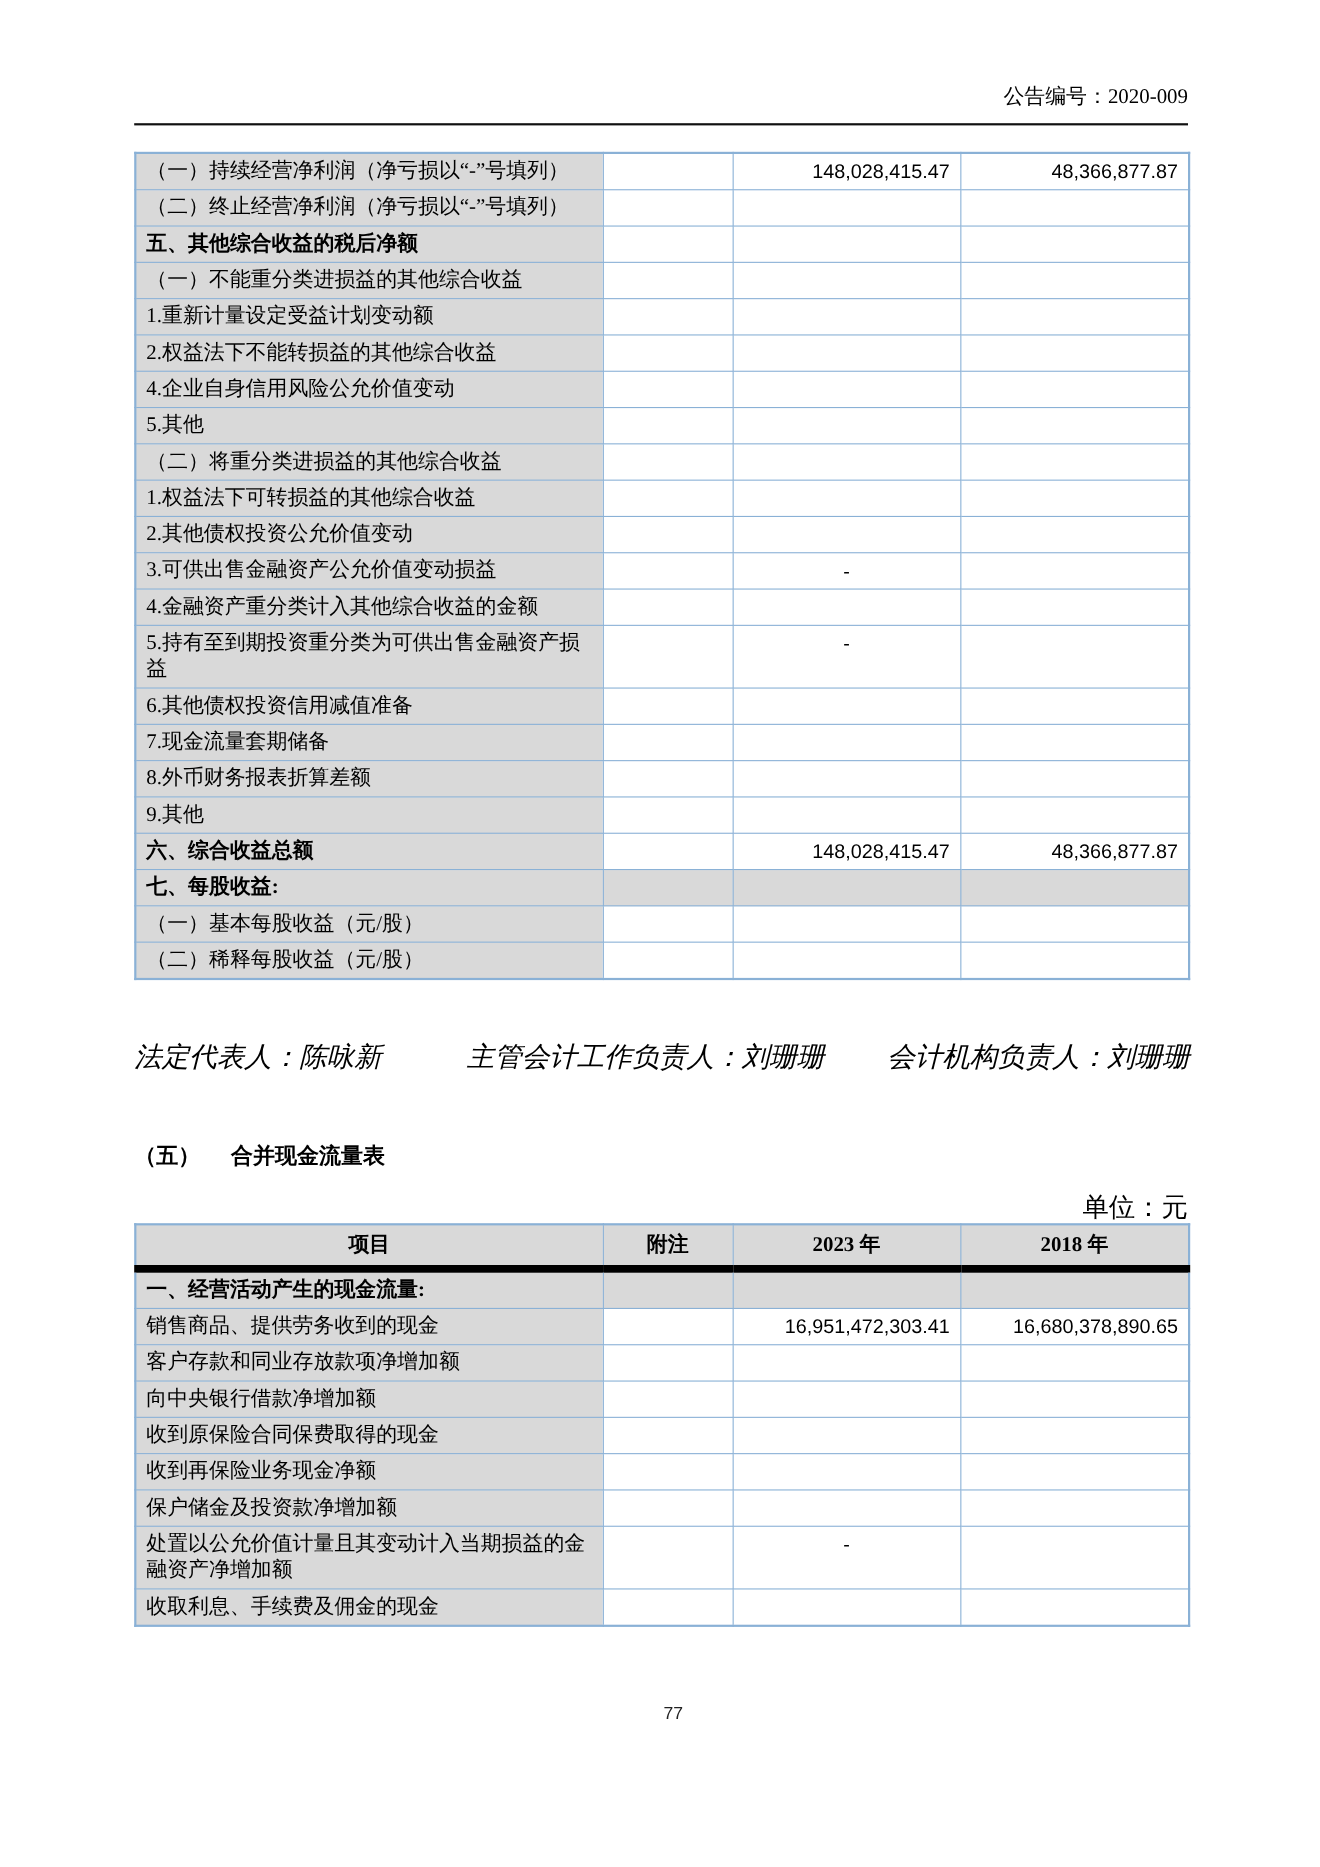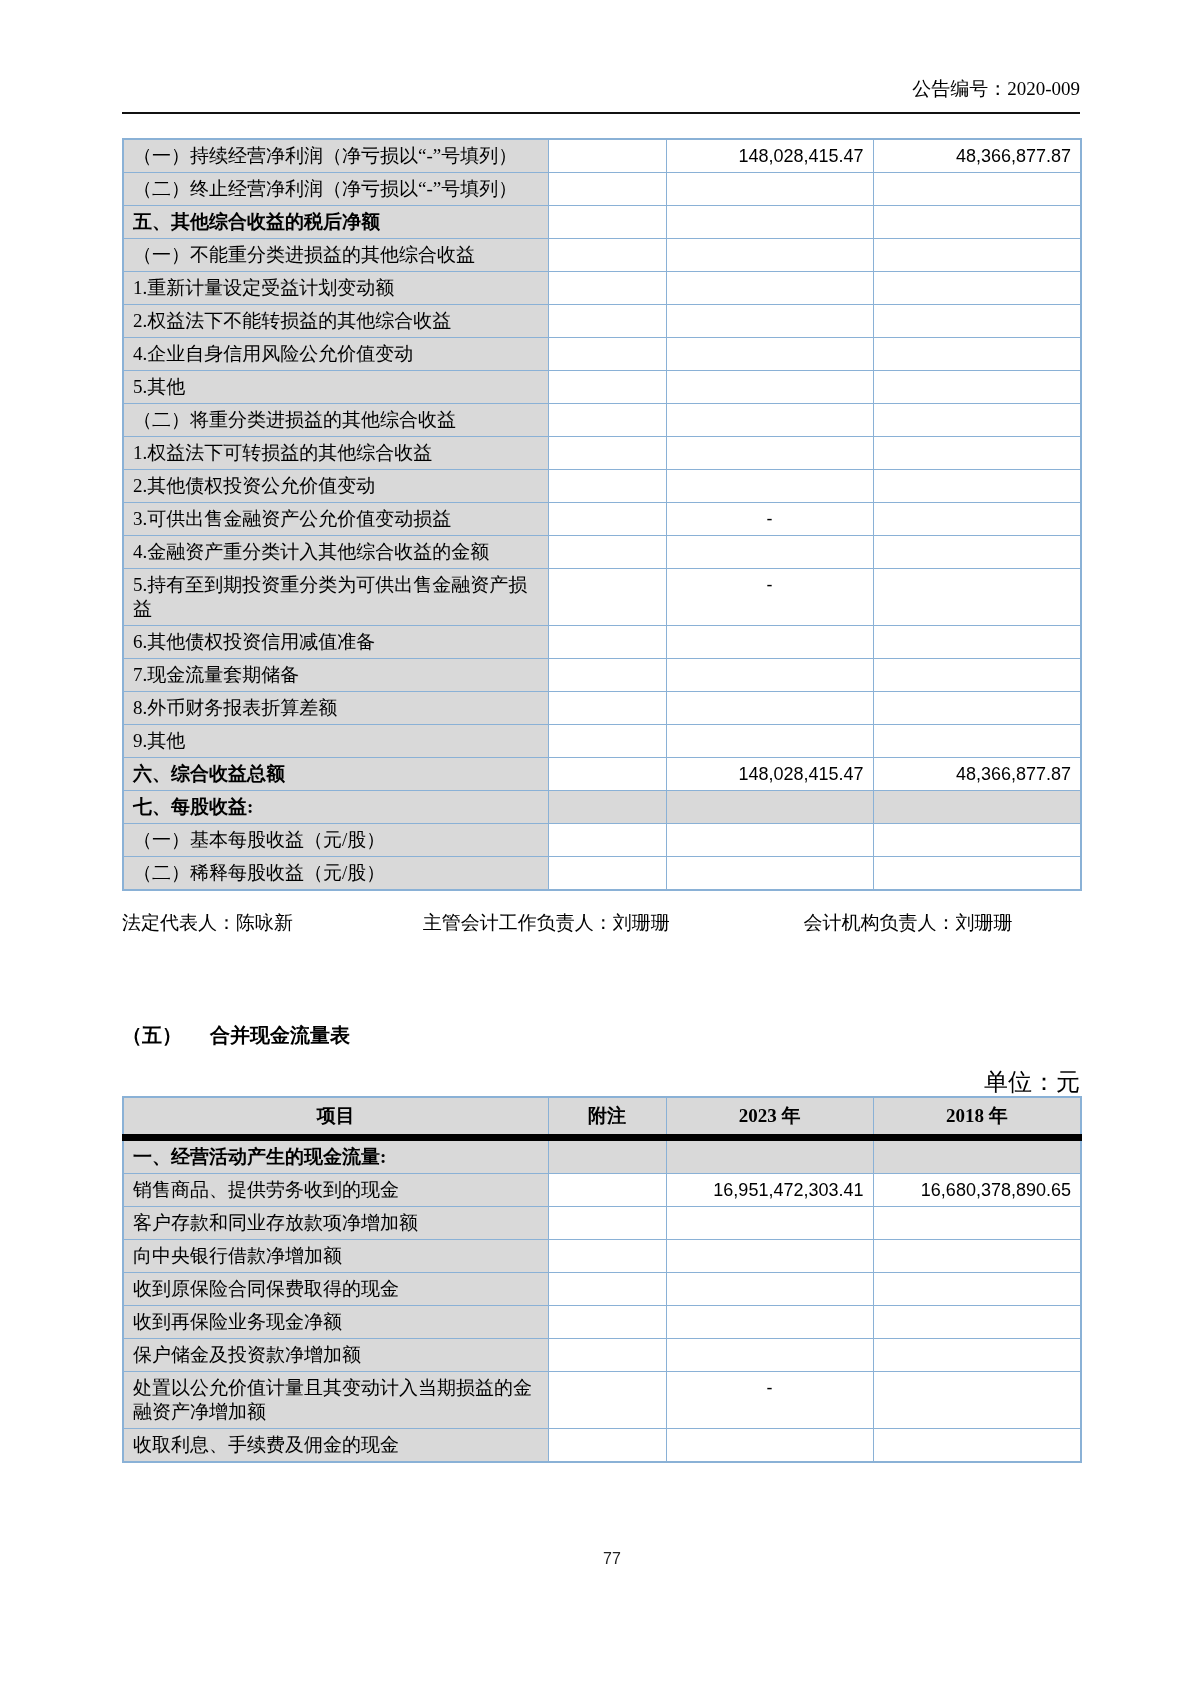--- a/index.html
+++ b/index.html
@@ -47,28 +47,29 @@
   tr.full-gray td{background:#D9D9D9;}
   .bold{font-weight:bold;}
   table.fin thead th{
     background:#D9D9D9;
     text-align:center;
     font-weight:bold;
     padding:6px 9px;
     border-bottom:7px solid #000000;
   }
   .signatures{
-    margin-top:20px;
-    font-size:19px;line-height:24px;
+    margin-top:59px;
+    font-size:25px;line-height:24px;
     white-space:nowrap;
+    font-style:italic;
   }
   .signatures .sig1{display:inline-block;width:296px;}
   .signatures .sig2{display:inline-block;width:376px;}
   .section-title{
-    margin-top:87px;
+    margin-top:64px;
     font-size:20px;font-weight:bold;line-height:26px;
   }
   .section-title .sec-no{margin-right:28px;}
   .unit-line{
     margin-top:22px;margin-bottom:2px;
     text-align:right;
     font-size:24px;line-height:24px;
   }
   #cashflow-table{margin-top:0;}
   .page-number{

